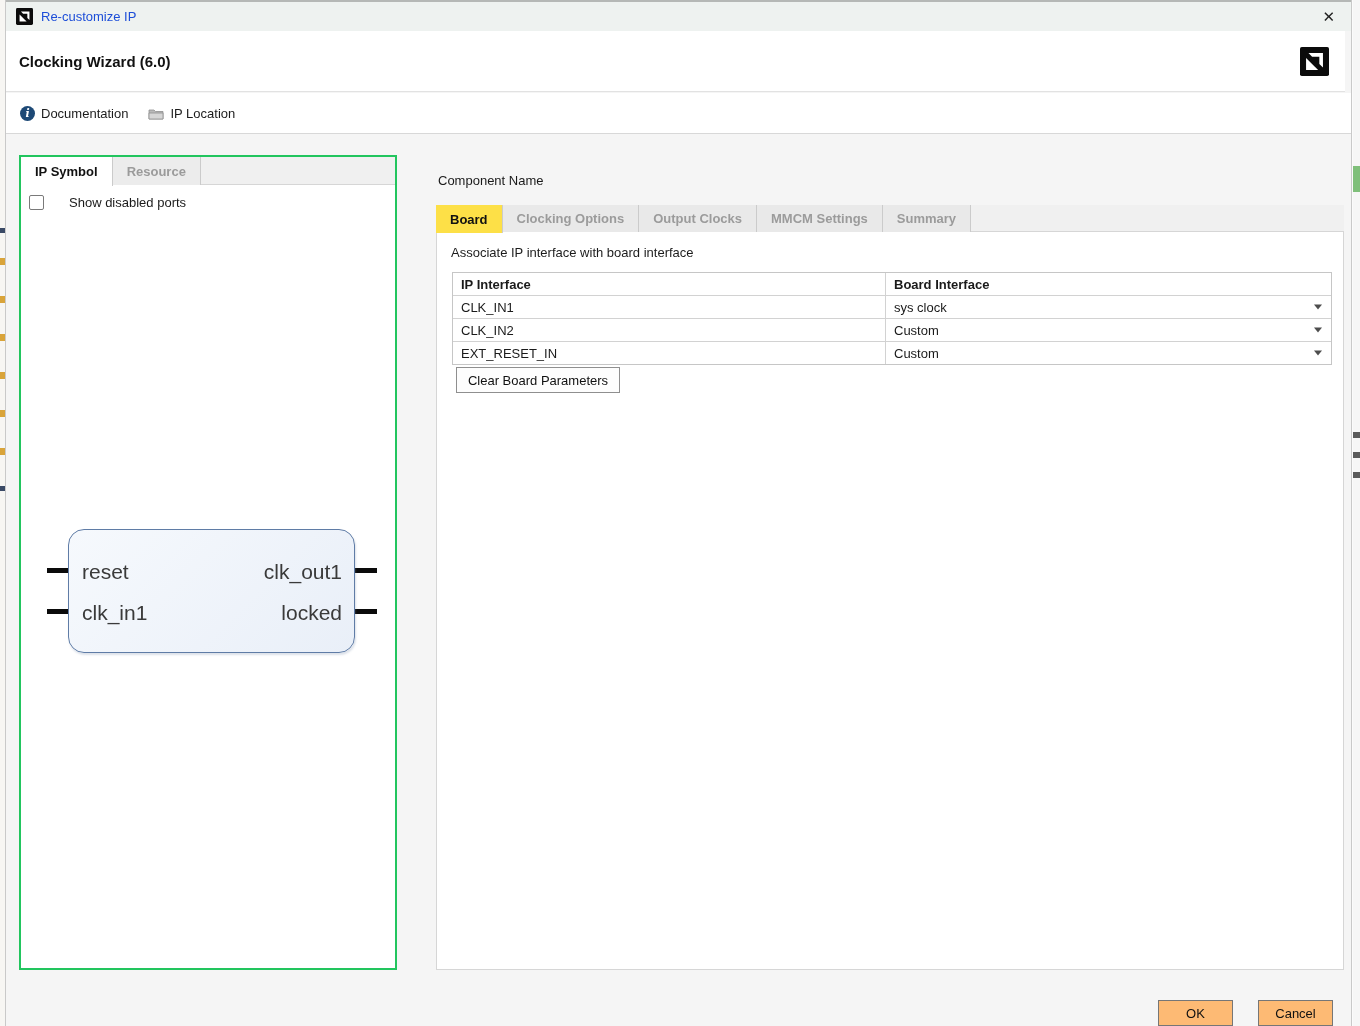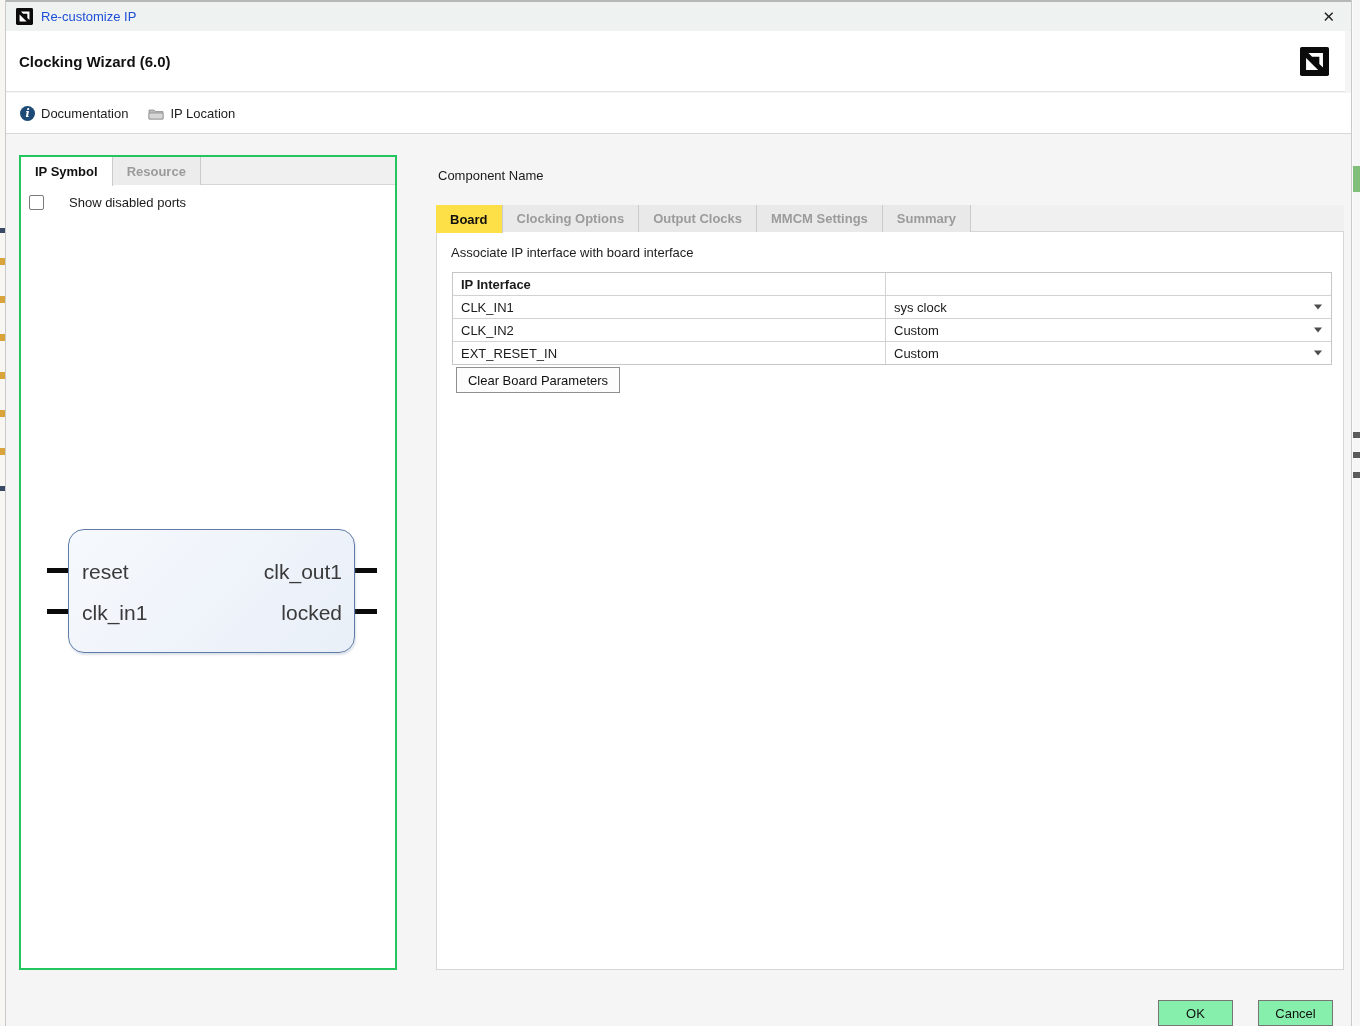--- a/index.html
+++ b/index.html
@@ -74,21 +74,21 @@
     border:1.5px solid #5f7ca6;border-radius:16px;
     background:linear-gradient(135deg,#f6f9fd 0%,#e9eff8 100%);
     box-shadow:1px 2px 2px rgba(120,140,170,0.25);
     box-sizing:border-box;
   }
   .port-stub{position:absolute;height:5px;width:22px;background:#0a0a0a;}
   .port-label{position:absolute;font-size:21px;color:#3a3a3a;transform:translateY(-50%);white-space:nowrap;}
   .port-label.right{text-align:right;}
 
   
-  .component-row{position:absolute;left:432px;top:163px;right:26px;height:25px;display:flex;align-items:center;}
+  .component-row{position:absolute;left:432px;top:163px;right:26px;height:25px;display:flex;align-items:flex-end;}
   .component-label{white-space:nowrap;padding-right:8px;}
   .component-input{
     flex:1;height:25px;box-sizing:border-box;border:1px solid #d4d4d4;background:#fdfdfd;
     display:flex;align-items:center;padding:0 7px;color:#111;
   }
 
   .main-tabpane{position:absolute;left:430px;top:205px;width:908px;height:765px;}
   .main-tabstrip{display:flex;background:#efefef;border-bottom:1px solid #d6d6d6;height:27px;box-sizing:border-box;}
   .main-tabstrip .tab{height:27px;background:#e9e9e9;}
   .main-tabstrip .tab.active{height:28px;background:#fde047;text-align:right;}
@@ -113,21 +113,21 @@
     border-top:5px solid #4d4d4d;
   }
   .clear-btn{
     position:absolute;left:19px;top:135px;width:164px;height:26px;
     background:#fdfdfd;border:1px solid #8f8f8f;box-sizing:border-box;
     display:flex;align-items:center;justify-content:center;color:#111;cursor:default;
   }
 
   
   .footer-btn{
-    position:absolute;bottom:0;width:75px;height:26px;background:#86efac;
+    position:absolute;bottom:0;width:75px;height:26px;background:#fdba74;
     border:1px solid #767676;box-sizing:border-box;display:flex;align-items:center;justify-content:center;
     color:#111;cursor:default;margin-left:48px;
   }
   .btn-ok{right:118px;}
   .btn-cancel{right:18px;}
 </style>
 </head>
 <body>
 
 <div class="edge-left">
@@ -222,20 +222,21 @@
       <div class="tab">Summary</div>
       <div class="filler"></div>
     </div>
 
     <div class="main-content">
       <div class="assoc-text">Associate IP interface with board interface</div>
 
       <div class="board-table">
         <div class="trow head">
           <div class="tcell c1">IP Interface</div>
+          <div class="tcell c2">Board Interface</div>
         </div>
         <div class="trow">
           <div class="tcell c1">CLK_IN1</div>
           <div class="tcell c2">
             <span>sys clock</span>
             <span class="dd-arrow"></span>
           </div>
         </div>
         <div class="trow">
           <div class="tcell c1">CLK_IN2</div>

